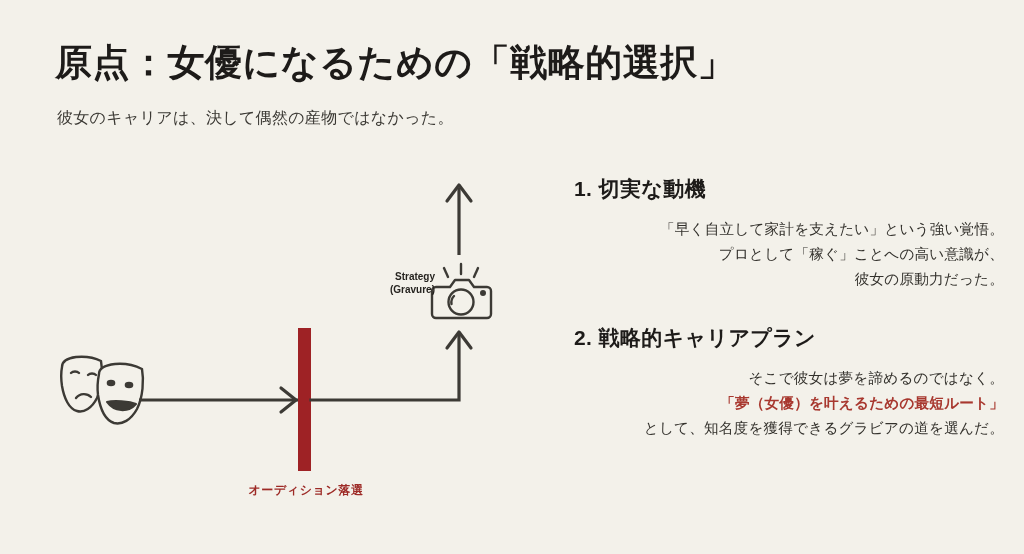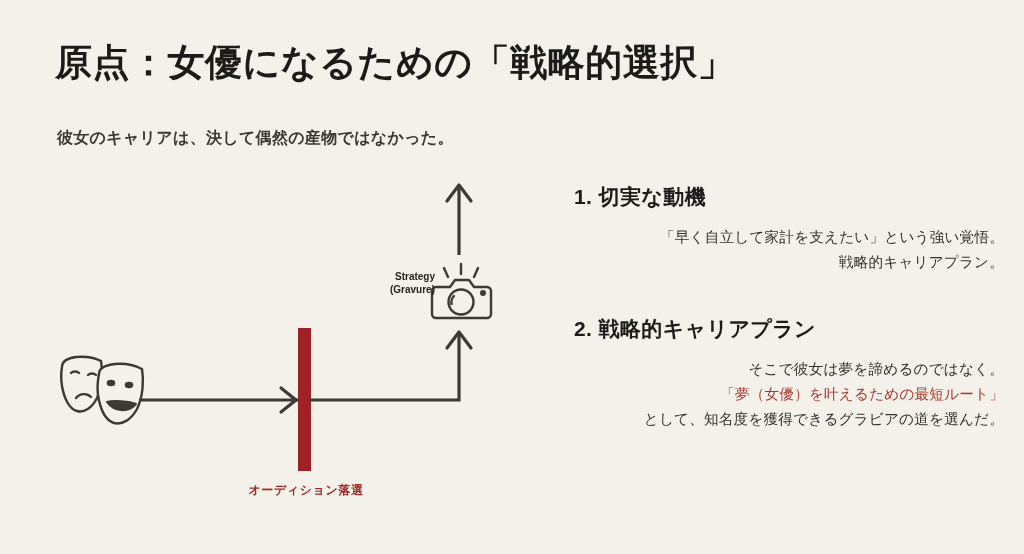--- a/index.html
+++ b/index.html
@@ -30,25 +30,24 @@
     font-weight: 700;
     letter-spacing: 0.5px;
     color: #1d1b19;
     white-space: nowrap;
   }
   #page-subtitle {
     position: absolute;
     left: 57px;
     top: 108px;
     font-size: 16px;
-    font-weight: 700;
+    font-weight: 400;
     color: #3a3833;
     letter-spacing: 0.3px;
     white-space: nowrap;
-    margin-top: 20px;
   }
 
   
   #diagram {
     position: absolute;
     left: 0;
     top: 155px;
     width: 560px;
     height: 370px;
   }
@@ -91,21 +90,20 @@
 
   
   #points {
     position: absolute;
     left: 574px;
     top: 175px;
     width: 430px;
   }
   .point {
     margin-bottom: 26px;
-    margin-top: 8px;
   }
   .point:last-child {
     margin-bottom: 0;
   }
   .point-heading {
     font-size: 21px;
     font-weight: 700;
     color: #1d1b19;
     letter-spacing: 0.4px;
     margin: 0 0 14px 0;
@@ -116,21 +114,21 @@
     line-height: 1.72;
     color: #33312c;
     letter-spacing: 0.2px;
     text-align: right;
   }
   .point-line {
     white-space: nowrap;
   }
   .point-line.accent {
     color: #a8382f;
-    font-weight: 400;
+    font-weight: 700;
   }
   .spacer-2 { height: 6px; }
 </style>
 </head>
 <body>
 
 <div id="slide">
 
   <div id="page-title">原点：女優になるための「戦略的選択」</div>
   <div id="page-subtitle">彼女のキャリアは、決して偶然の産物ではなかった。</div>
@@ -192,21 +190,22 @@
 
     <div id="barrier-caption">オーディション落選</div>
   </div>
 
   <div id="points">
 
     <div class="point">
       <div class="point-heading">1. 切実な動機</div>
       <div class="point-body">
         <div class="point-line">「早く自立して家計を支えたい」という強い覚悟。</div>
-        <div class="point-line">戦略的キャリアプラン。</div>
+        <div class="point-line">プロとして「稼ぐ」ことへの高い意識が、</div>
+        <div class="point-line">彼女の原動力だった。</div>
       </div>
     </div>
 
     <div class="spacer-2"></div>
 
     <div class="point">
       <div class="point-heading">2. 戦略的キャリアプラン</div>
       <div class="point-body">
         <div class="point-line">そこで彼女は夢を諦めるのではなく。</div>
         <div class="point-line accent">「夢（女優）を叶えるための最短ルート」</div>

